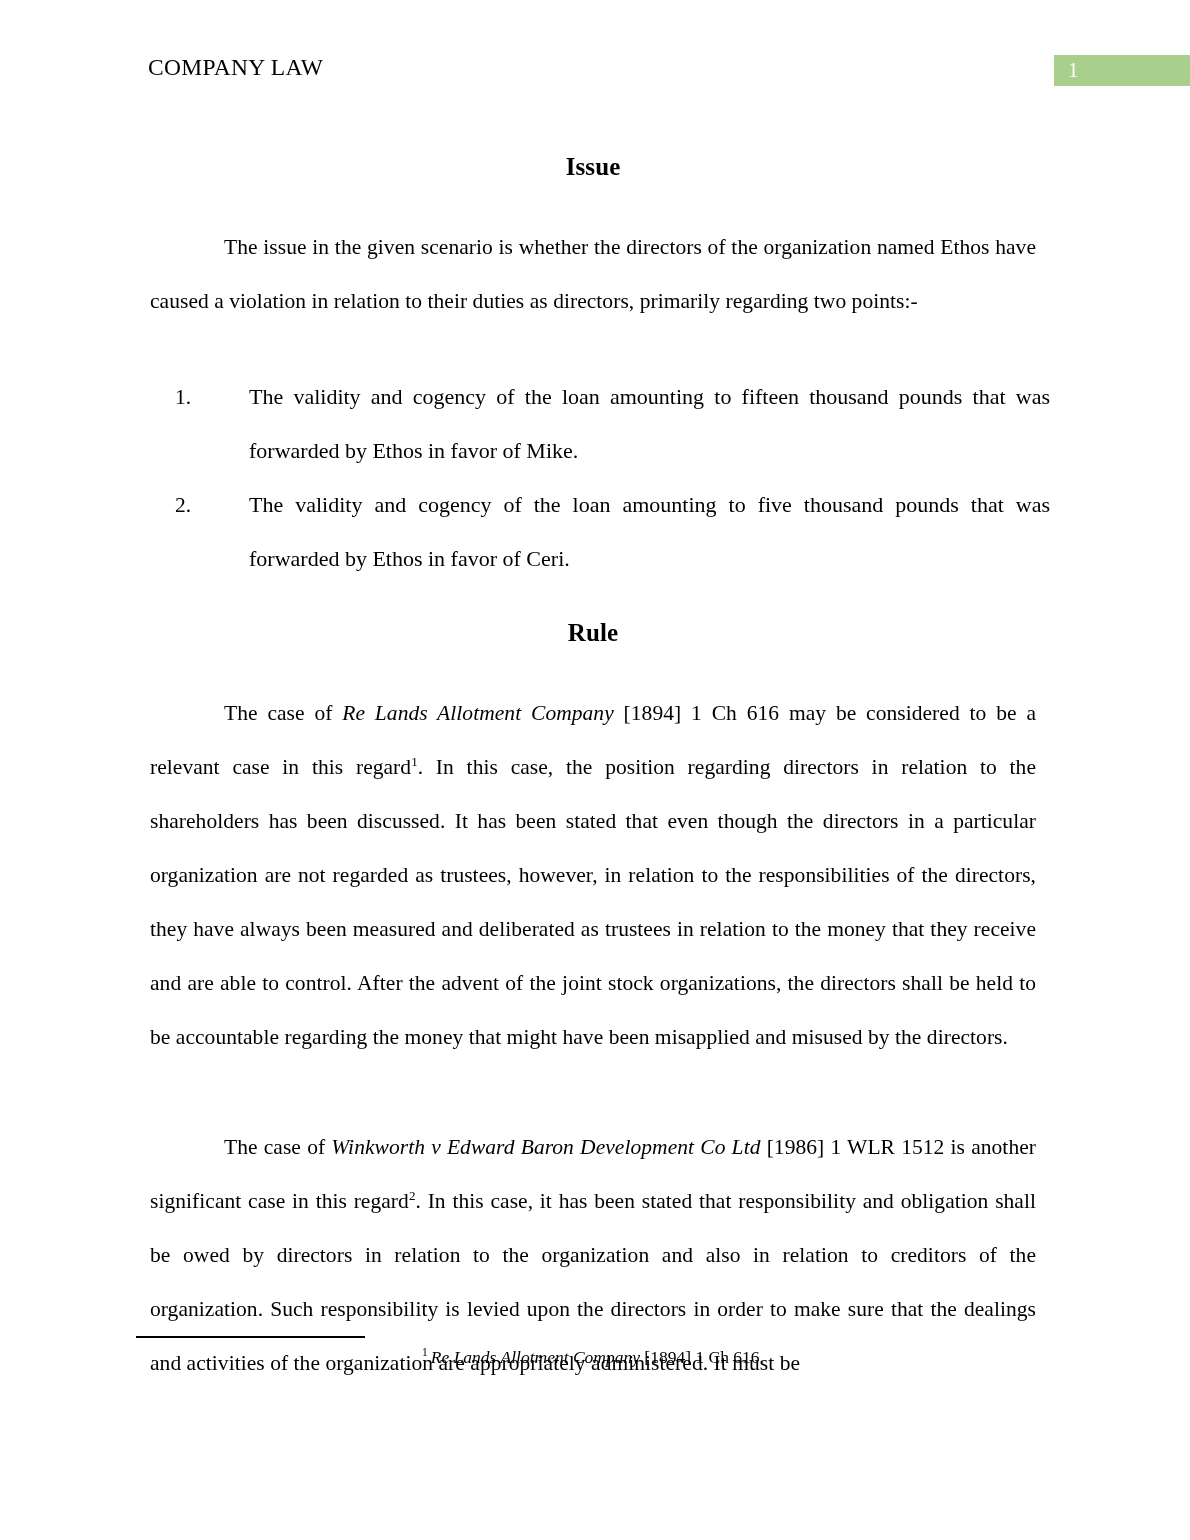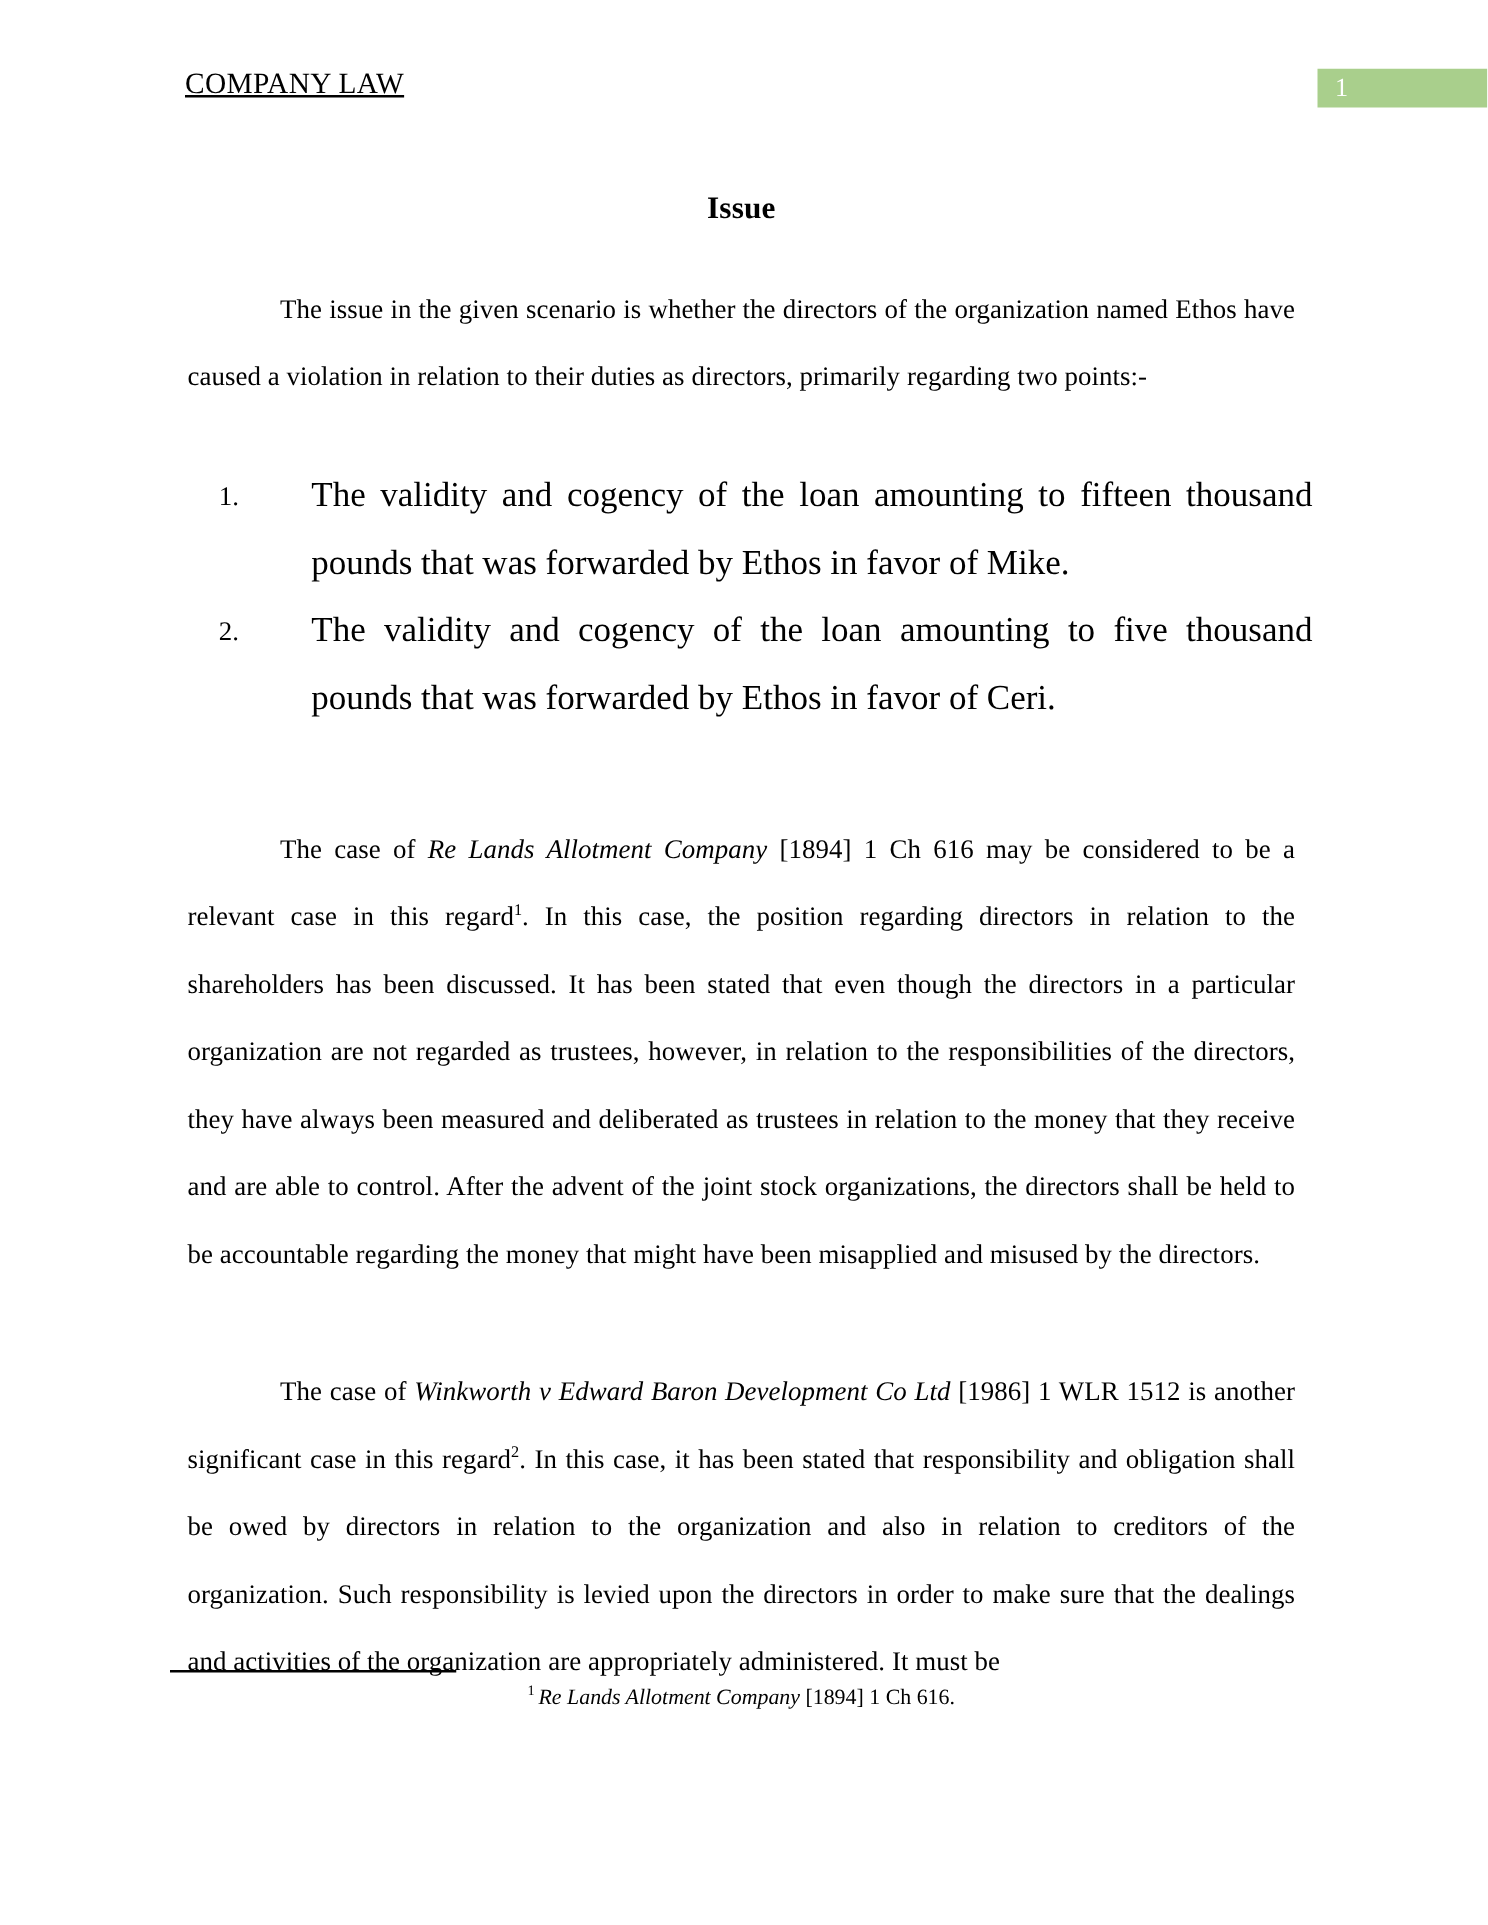--- a/index.html
+++ b/index.html
@@ -27,21 +27,20 @@
     height: 40px;
   }
   .header-title {
     position: absolute;
     left: 148px;
     top: 0px;
     font-size: 23.5px;
     line-height: 30px;
     letter-spacing: 0.3px;
     white-space: nowrap;
-    text-decoration: underline;
   }
   .page-number-box {
     position: absolute;
     left: 1054px;
     top: 3px;
     width: 136px;
     height: 31px;
     background: #a9cf8c;
   }
   .page-number-text {
@@ -88,21 +87,21 @@
     margin: 0;
     padding: 0;
     list-style: none;
     counter-reset: item;
   }
   ol.num-list > li {
     position: relative;
     counter-increment: item;
     padding-left: 74px;
     margin-left: 39px;
-    font-size: 28px;
+    font-size: 22px;
     line-height: 54px;
     text-align: justify;
     text-justify: inter-word;
   }
   ol.num-list > li::before {
     content: counter(item) ".";
     position: absolute;
     left: 0;
     top: 0;
     width: 40px;
@@ -166,20 +165,21 @@
 
     <div class="par-gap"></div>
 
     <ol class="num-list">
       <li>The validity and cogency of the loan amounting to fifteen thousand pounds that was forwarded by Ethos in favor of Mike.</li>
       <li>The validity and cogency of the loan amounting to five thousand pounds that was forwarded by Ethos in favor of Ceri.</li>
     </ol>
 
     <div class="sp-before-heading"></div>
 
+    <h2 class="section-heading">Rule</h2>
     <div class="sp-after-heading"></div>
 
     <p class="body-par"><span>The case of </span><span class="case-name">Re Lands Allotment Company</span><span> [1894] 1 Ch 616 may be considered to be a relevant case in this regard</span><sup class="fn-ref">1</sup><span>. In this case, the position regarding directors in relation to the shareholders has been discussed. It has been stated that even though the directors in a particular organization are not regarded as trustees, however, in relation to the responsibilities of the directors, they have always been measured and deliberated as trustees in relation to the money that they receive and are able to control. After the advent of the joint stock organizations, the directors shall be held to be accountable regarding the money that might have been misapplied and misused by the directors.</span></p>
 
     <div class="par-gap"></div>
 
     <p class="body-par"><span>The case of </span><span class="case-name">Winkworth v Edward Baron Development Co Ltd</span><span> [1986] 1 WLR 1512 is another significant case in this regard</span><sup class="fn-ref">2</sup><span>. In this case, it has been stated that responsibility and obligation shall be owed by directors in relation to the organization and also in relation to creditors of the organization. Such responsibility is levied upon the directors in order to make sure that the dealings and activities of the organization are appropriately administered. It must be</span></p>
 
   </div>
 

